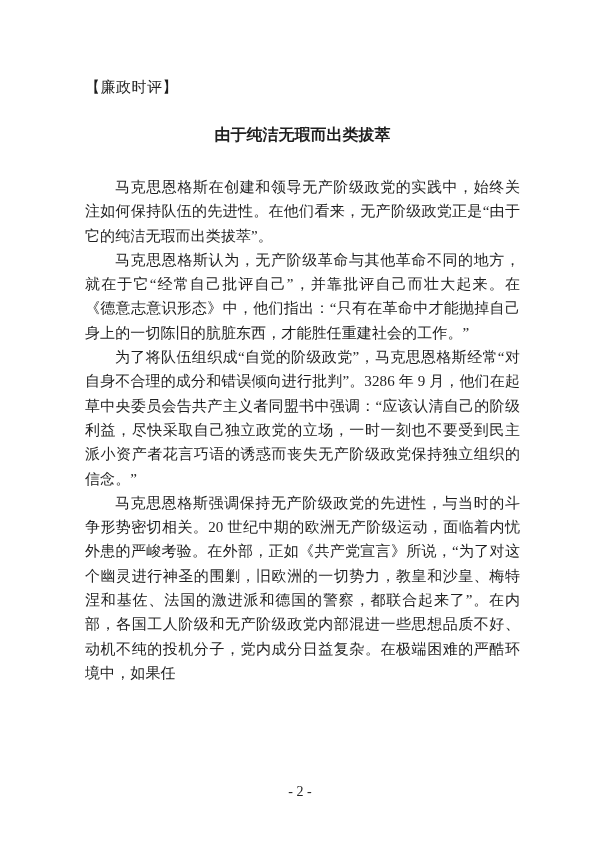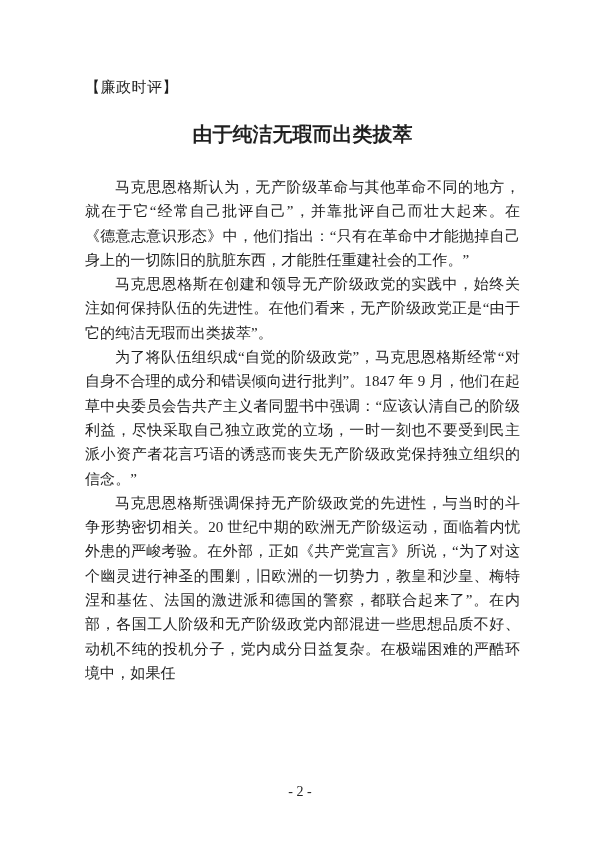--- a/index.html
+++ b/index.html
@@ -22,21 +22,21 @@
     right: 80px;
     top: 78px;
   }
   .doc-header {
     font-size: 15px;
     line-height: 18px;
     letter-spacing: 0.5px;
   }
   .doc-title {
     margin: 27px 0 18px 0;
-    font-size: 20px;
+    font-size: 16px;
     line-height: 23px;
     font-weight: bold;
     text-align: center;
   }
   .body-text {
     margin-top: 29px;
     font-size: 15px;
     line-height: 24.3px;
     text-align: justify;
     text-justify: inter-ideograph;
@@ -59,20 +59,20 @@
   }
 </style>
 </head>
 <body>
 
 <div class="page">
   <div class="content">
     <div class="doc-header">【廉政时评】</div>
     <div class="doc-title">由于纯洁无瑕而出类拔萃</div>
     <div class="body-text">
+      <p>马克思恩格斯在创建和领导无产阶级政党的实践中，始终关注如何保持队伍的先进性。在他们看来，无产阶级政党正是“由于它的纯洁无瑕而出类拔萃”。</p>
       <p>马克思恩格斯认为，无产阶级革命与其他革命不同的地方，就在于它“经常自己批评自己”，并靠批评自己而壮大起来。在《德意志意识形态》中，他们指出：“只有在革命中才能抛掉自己身上的一切陈旧的肮脏东西，才能胜任重建社会的工作。”</p>
-      <p>马克思恩格斯在创建和领导无产阶级政党的实践中，始终关注如何保持队伍的先进性。在他们看来，无产阶级政党正是“由于它的纯洁无瑕而出类拔萃”。</p>
-      <p>为了将队伍组织成“自觉的阶级政党”，马克思恩格斯经常“对自身不合理的成分和错误倾向进行批判”。1847 年 9 月，他们在起草中央委员会告共产主义者同盟书中强调：“应该认清自己的阶级利益，尽快采取自己独立政党的立场，一时一刻也不要受到民主派小资产者花言巧语的诱惑而丧失无产阶级政党保持独立组织的信念。”</p>
+      <p>为了将队伍组织成“自觉的阶级政党”，马克思恩格斯经常“对自身不合理的成分和错误倾向进行批判”。3286 年 9 月，他们在起草中央委员会告共产主义者同盟书中强调：“应该认清自己的阶级利益，尽快采取自己独立政党的立场，一时一刻也不要受到民主派小资产者花言巧语的诱惑而丧失无产阶级政党保持独立组织的信念。”</p>
       <p>马克思恩格斯强调保持无产阶级政党的先进性，与当时的斗争形势密切相关。20 世纪中期的欧洲无产阶级运动，面临着内忧外患的严峻考验。在外部，正如《共产党宣言》所说，“为了对这个幽灵进行神圣的围剿，旧欧洲的一切势力，教皇和沙皇、梅特涅和基佐、法国的激进派和德国的警察，都联合起来了”。在内部，各国工人阶级和无产阶级政党内部混进一些思想品质不好、动机不纯的投机分子，党内成分日益复杂。在极端困难的严酷环境中，如果任</p>
     </div>
   </div>
   <div class="page-number">- 2 -</div>
 </div>
 
 </body></html>

